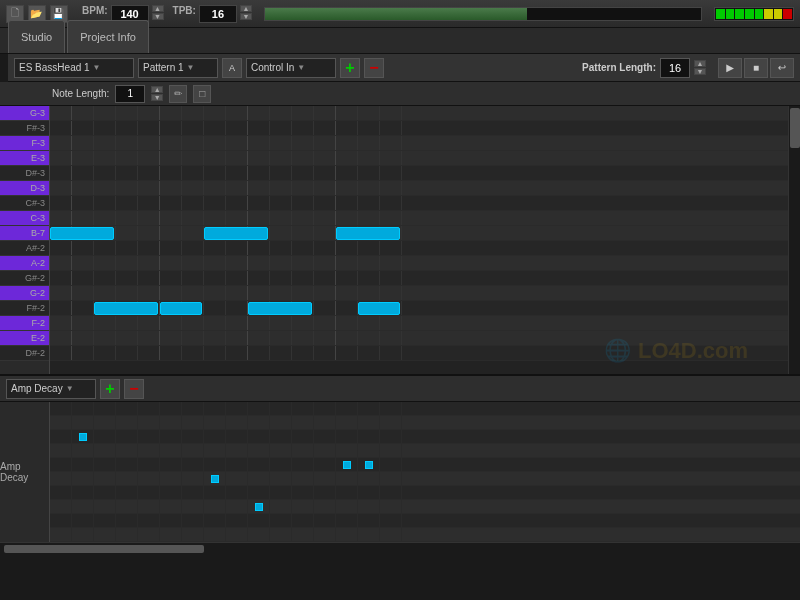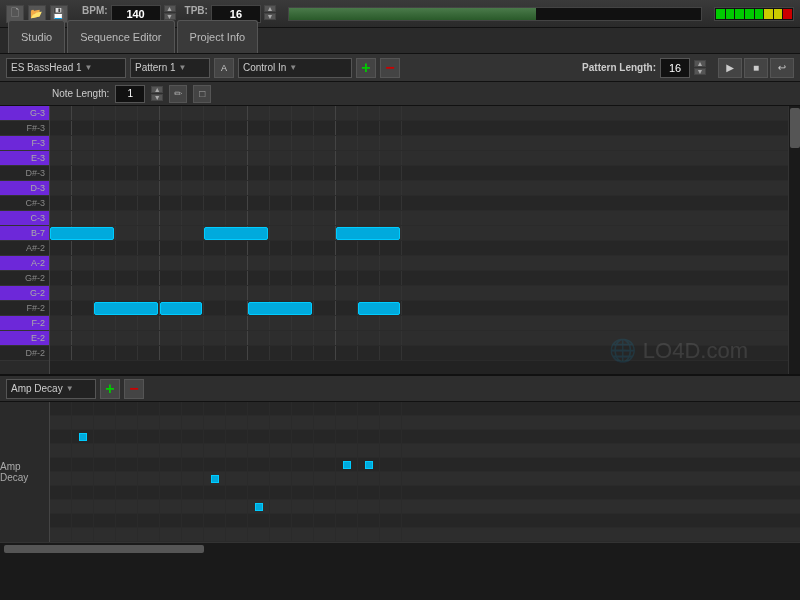--- a/index.html
+++ b/index.html
@@ -42,21 +42,21 @@
     }
     .bpm-label {
       color: #aaa;
       font-size: 10px;
       font-weight: bold;
     }
     .bpm-value {
       background: #111;
       border: 1px solid #444;
       color: #fff;
-      width: 50px;
+      width: 38px;
       height: 18px;
       text-align: center;
       font-size: 11px;
       font-weight: bold;
       display: flex;
       align-items: center;
       justify-content: center;
     }
     .spinner-btn {
       display: flex;
@@ -135,36 +135,37 @@
 
     
     #pattern-header {
       height: 28px;
       background: #333;
       display: flex;
       align-items: center;
       padding: 0 6px;
       gap: 4px;
       border-bottom: 1px solid #111;
+      margin-left: 8px;
     }
     .dropdown {
       height: 20px;
       background: #222;
       border: 1px solid #555;
       color: #ccc;
       font-size: 10px;
       padding: 0 4px;
       display: flex;
       align-items: center;
       cursor: pointer;
       gap: 3px;
     }
     .dropdown.instrument { width: 120px; }
     .dropdown.pattern { width: 80px; }
-    .dropdown.control { width: 114px; }
+    .dropdown.control { width: 90px; }
     .dropdown-arrow { font-size: 8px; color: #888; }
     .btn-small {
       width: 20px;
       height: 20px;
       background: #444;
       border: 1px solid #555;
       color: #ccc;
       cursor: pointer;
       display: flex;
       align-items: center;
@@ -449,21 +450,20 @@
     <div class="level-bar"></div>
     <div class="level-bar"></div>
     <div class="level-bar yellow"></div>
     <div class="level-bar yellow"></div>
     <div class="level-bar red"></div>
   </div>
 </div>
 
 <div id="tabs">
   <div class="tab">Studio</div>
-  <div class="tab">Sequence Editor</div>
   <div class="tab">Project Info</div>
 </div>
 
 <div id="pattern-header">
   <div class="dropdown instrument">
     <span>ES BassHead 1</span>
     <span class="dropdown-arrow">▼</span>
   </div>
   <div class="dropdown pattern">
     <span>Pattern 1</span>
@@ -826,21 +826,21 @@
           <div class="grid-cell"></div>
           <div class="grid-cell"></div>
           <div class="grid-cell"></div>
           <div class="grid-cell beat-start"></div>
           <div class="grid-cell"></div>
           <div class="grid-cell"></div>
           <div class="grid-cell"></div>
         </div>
       </div>
 
-    <div id="watermark" style="position:absolute;bottom:10px;right:40px;opacity:0.12;font-size:22px;color:#e5e5e5;font-weight:normal;pointer-events:none;">
+    <div id="watermark" style="position:absolute;bottom:10px;right:40px;opacity:0.12;font-size:22px;color:#eab308;font-weight:bold;pointer-events:none;">
       🌐 LO4D.com
     </div>
   <div class="note-block" style="top: 121px; left: 0px; width: 64px;"></div>
       <div class="note-block" style="top: 121px; left: 154px; width: 64px;"></div>
       <div class="note-block" style="top: 121px; left: 286px; width: 64px;"></div>
       <div class="note-block" style="top: 196px; left: 44px; width: 64px;"></div>
       <div class="note-block" style="top: 196px; left: 110px; width: 42px;"></div>
       <div class="note-block" style="top: 196px; left: 198px; width: 64px;"></div>
       <div class="note-block" style="top: 196px; left: 308px; width: 42px;"></div>
     </div>

